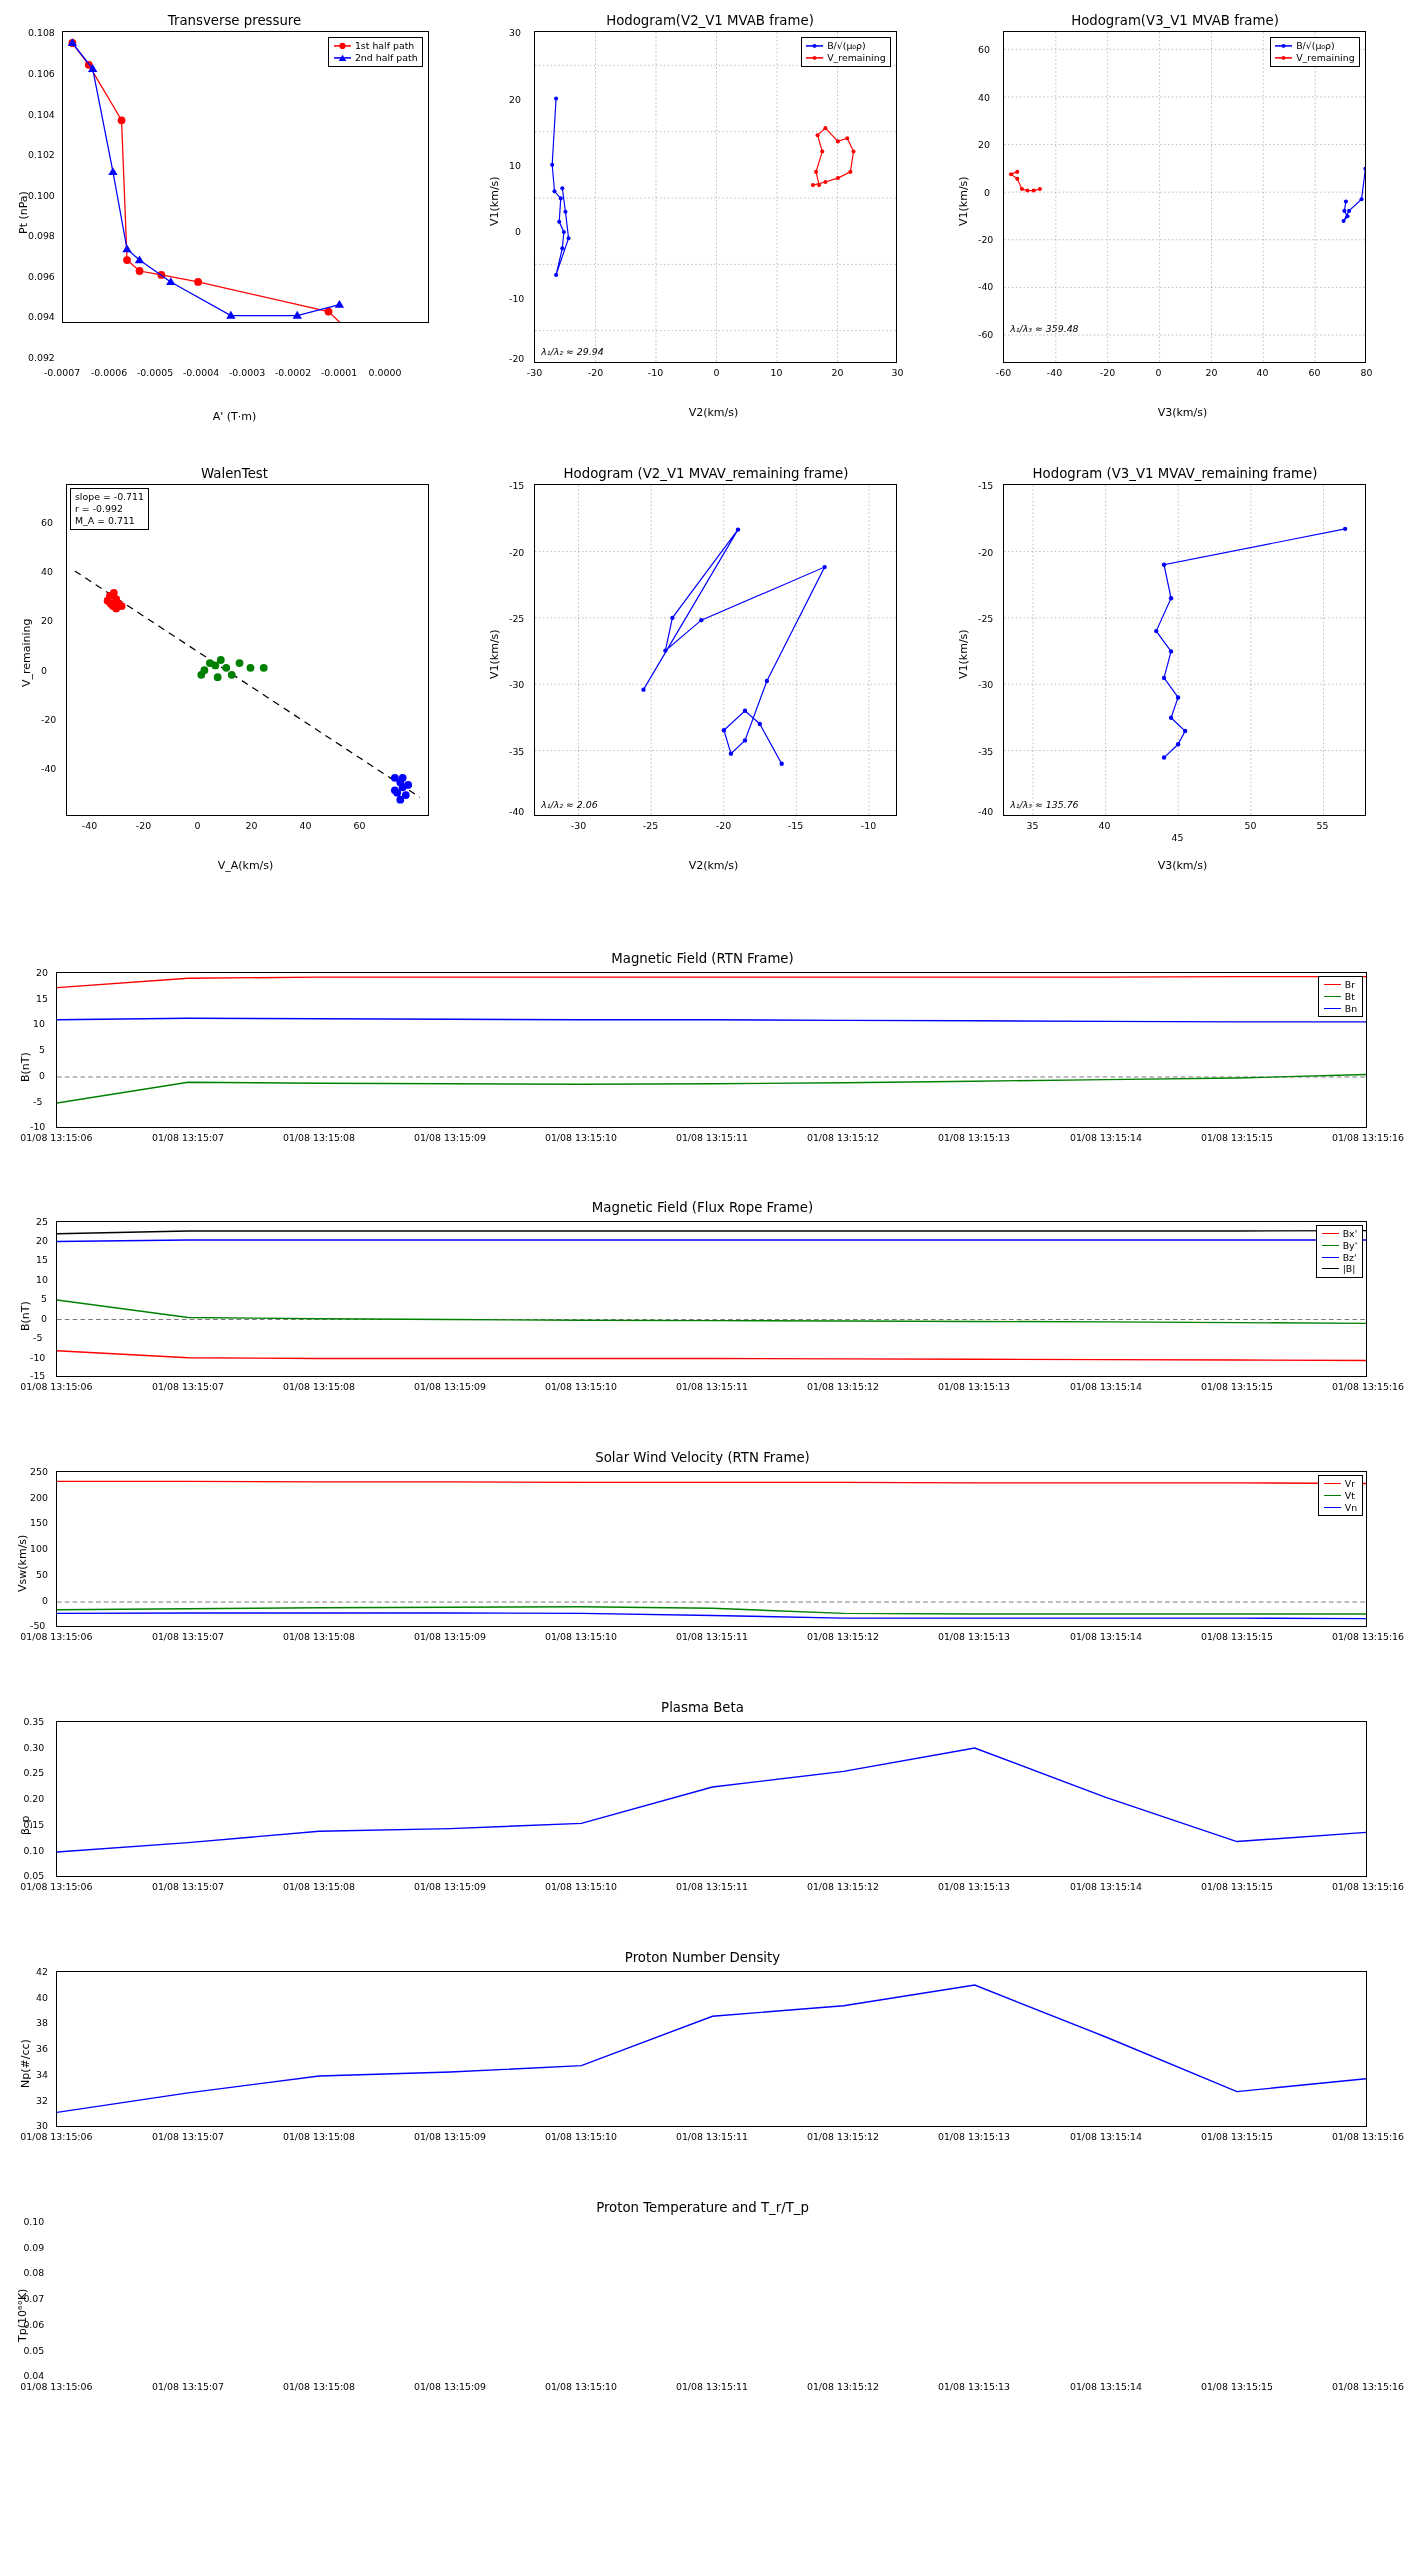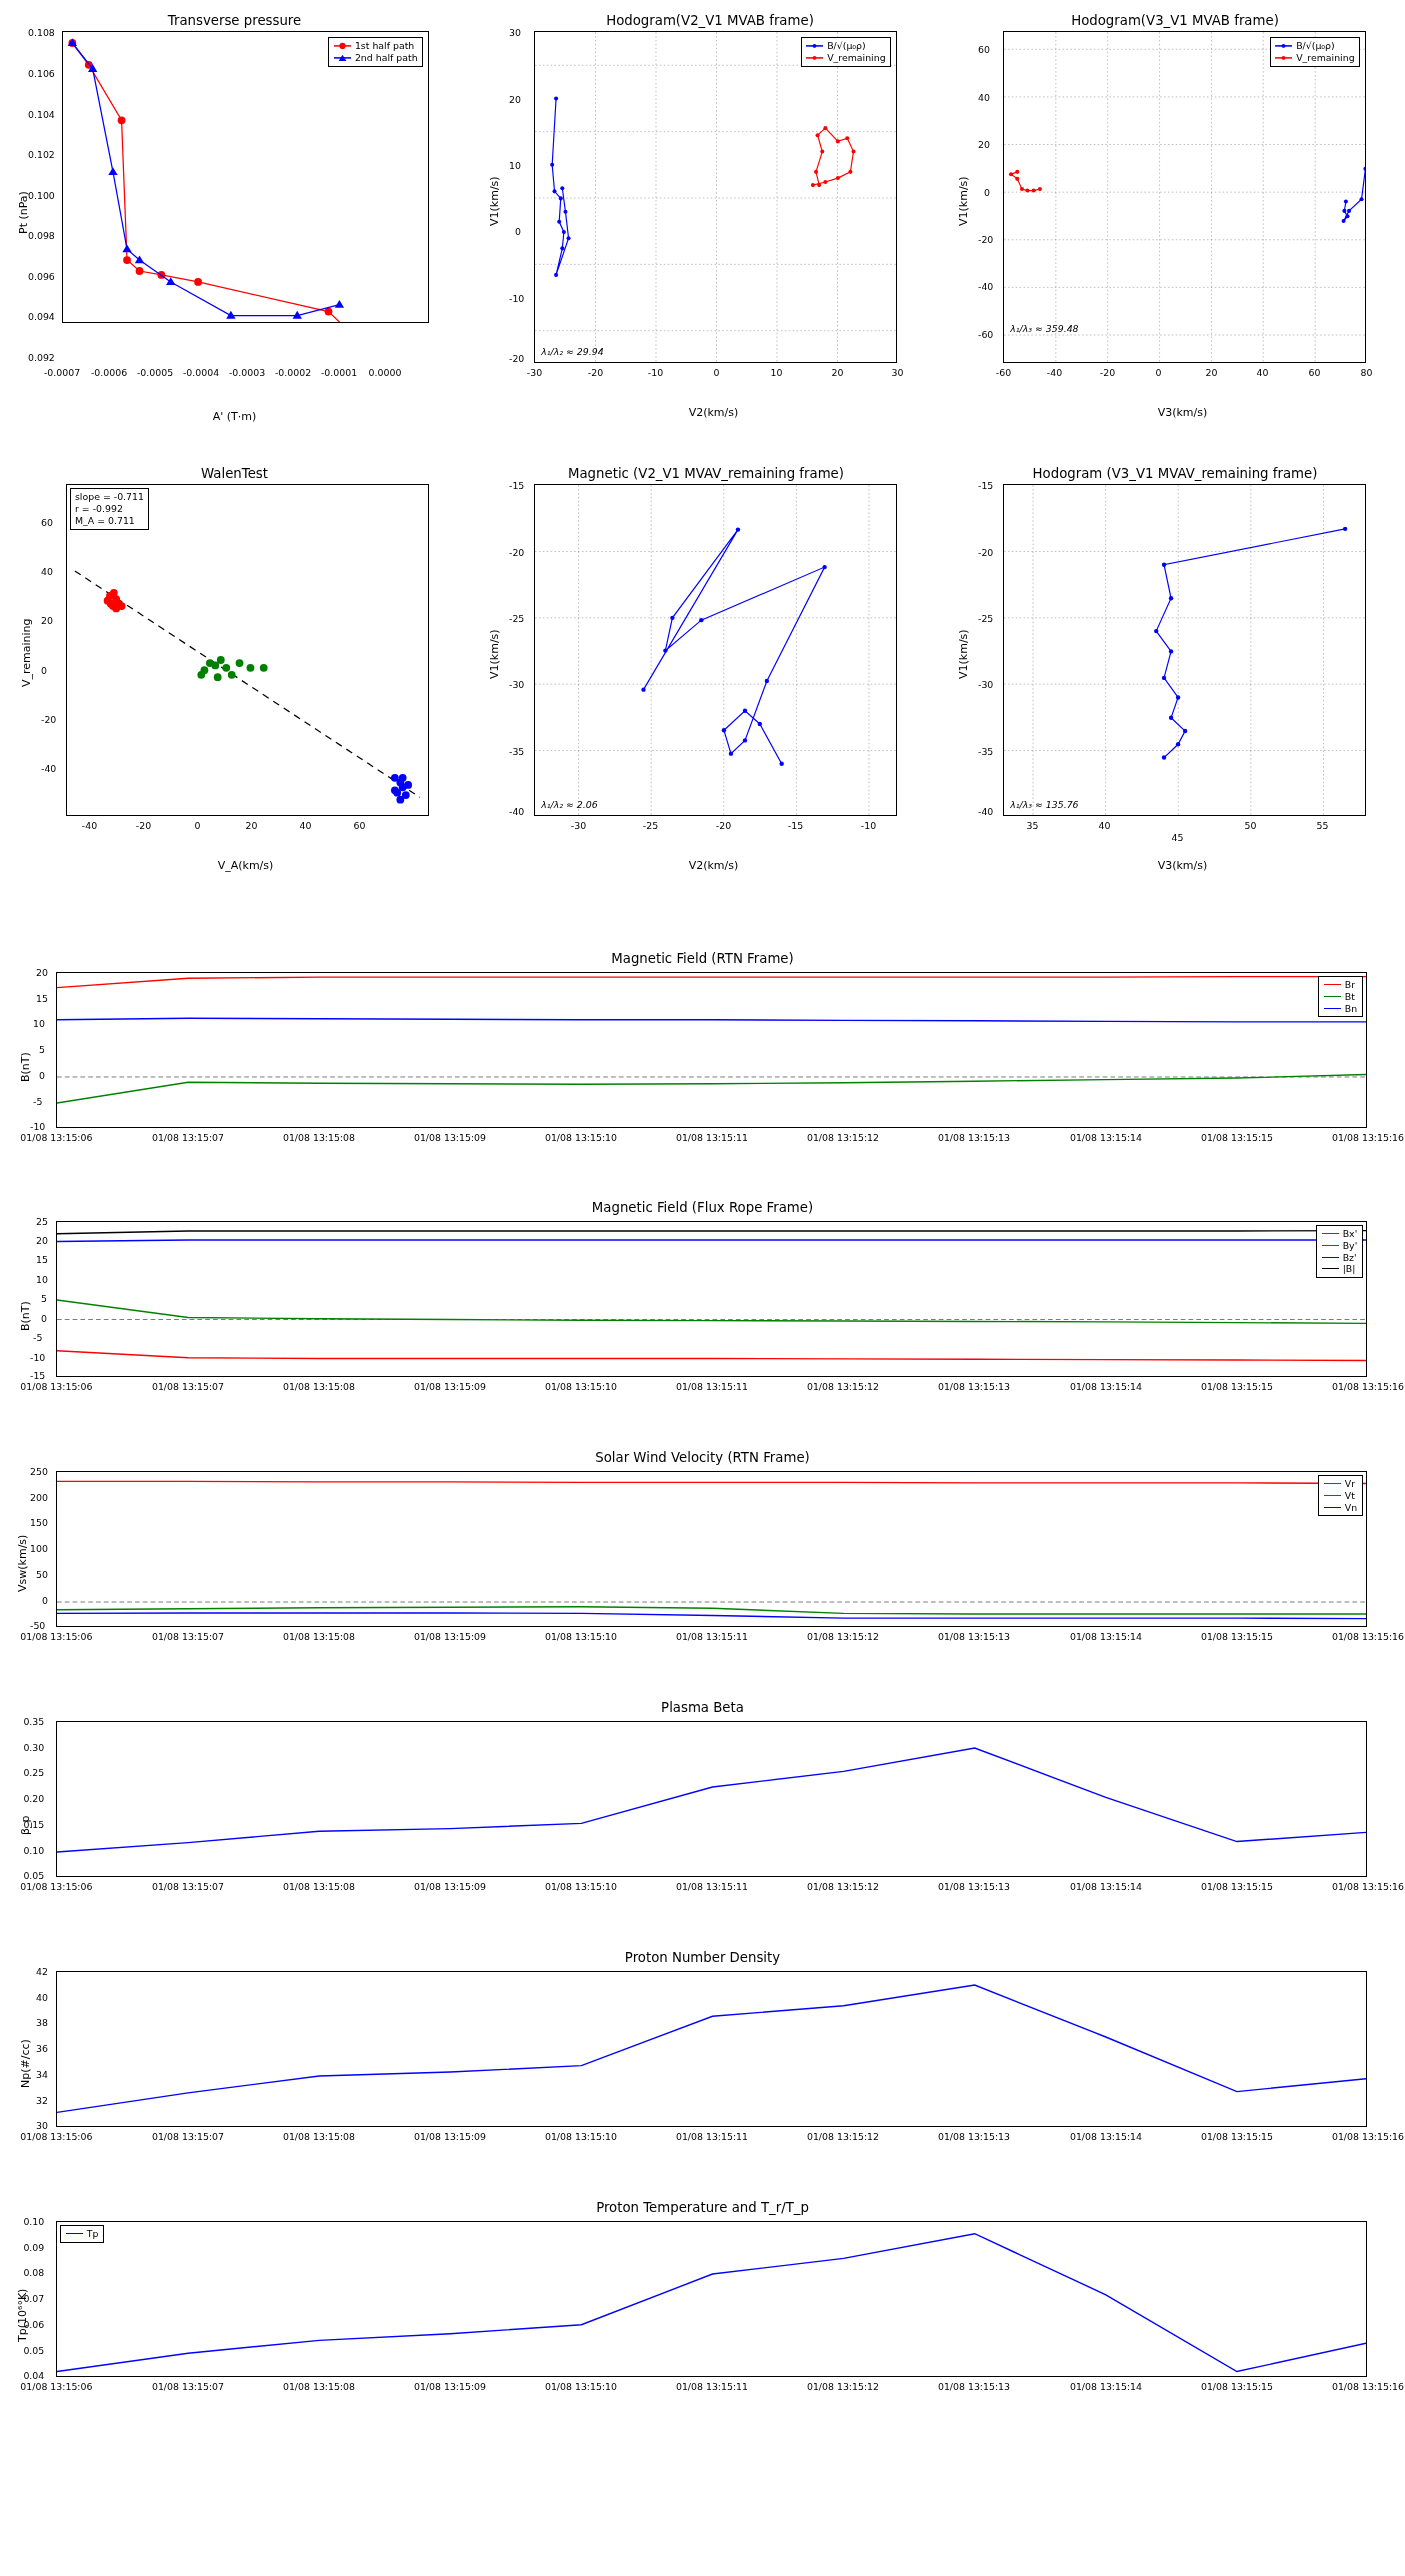--- a/index.html
+++ b/index.html
@@ -335,21 +335,21 @@
 
     <div class="tickx" style="left:66px;top:367px;width:47px;">-40</div>
     <div class="tickx" style="left:120px;top:367px;width:47px;">-20</div>
     <div class="tickx" style="left:174px;top:367px;width:47px;">0</div>
     <div class="tickx" style="left:228px;top:367px;width:47px;">20</div>
     <div class="tickx" style="left:282px;top:367px;width:47px;">40</div>
     <div class="tickx" style="left:336px;top:367px;width:47px;">60</div>
   </div>
 
   <div class="panel" style="left:468px;top:453px;width:468px;height:437px;">
-    <div class="ptitle" style="left:35px;top:12.5px;width:406px;">Magnetic (V2_V1 MVAV_remaining frame)</div>
+    <div class="ptitle" style="left:35px;top:12.5px;width:406px;">Hodogram (V2_V1 MVAV_remaining frame)</div>
     <div class="ylabel" style="left:20px;top:226px;">V1(km/s)</div>
     <div class="xlabel" style="left:62px;top:406px;width:367px;">V2(km/s)</div>
 
     <div class="tick" style="left:41px;top:27px;">-15</div>
     <div class="tick" style="left:41px;top:94px;">-20</div>
     <div class="tick" style="left:41px;top:160px;">-25</div>
     <div class="tick" style="left:41px;top:226px;">-30</div>
     <div class="tick" style="left:41px;top:293px;">-35</div>
     <div class="tick" style="left:41px;top:353px;">-40</div>
 
@@ -661,31 +661,20 @@
     <div class="ylabel" style="left:15.6px;top:148px;">Tp(10⁶°K)</div>
 
     <div class="tick" style="left:23.4px;top:22px;">0.10</div>
     <div class="tick" style="left:23.4px;top:48px;">0.09</div>
     <div class="tick" style="left:23.4px;top:73px;">0.08</div>
     <div class="tick" style="left:23.4px;top:99px;">0.07</div>
     <div class="tick" style="left:23.4px;top:125px;">0.06</div>
     <div class="tick" style="left:23.4px;top:151px;">0.05</div>
     <div class="tick" style="left:23.4px;top:176px;">0.04</div>
 
-    <div class="plotbox" style="left:56px;top:26.5px;width:1311px;height:156px;">
-      <svg width="1311" height="156" viewBox="0 0 1680 200" preserveAspectRatio="none">
-        <polyline fill="none" stroke="#0000ff" stroke-width="1.8" points="0,191.7 168,168.3 336,151.7 504,143.3 672,131.7 840,66.7 1008,46.7 1176,15.0 1344,93.3 1512,191.7 1680,155.0"></polyline>
-      </svg>
-      <div class="legend" style="left:3.1px;top:3.1px;">
-        <div class="row">
-            <span class="swatch" style="border-top-color:#0000ff;"></span>
-            <span>Tp</span>
-          </div>
-      </div>
-    </div>
 
     <div class="tickx" style="left:9.4px;top:187px;width:94px;">01/08 13:15:06</div>
     <div class="tickx" style="left:141px;top:187px;width:94px;">01/08 13:15:07</div>
     <div class="tickx" style="left:272px;top:187px;width:94px;">01/08 13:15:08</div>
     <div class="tickx" style="left:403px;top:187px;width:94px;">01/08 13:15:09</div>
     <div class="tickx" style="left:534px;top:187px;width:94px;">01/08 13:15:10</div>
     <div class="tickx" style="left:665px;top:187px;width:94px;">01/08 13:15:11</div>
     <div class="tickx" style="left:796px;top:187px;width:94px;">01/08 13:15:12</div>
     <div class="tickx" style="left:927px;top:187px;width:94px;">01/08 13:15:13</div>
     <div class="tickx" style="left:1059px;top:187px;width:94px;">01/08 13:15:14</div>

